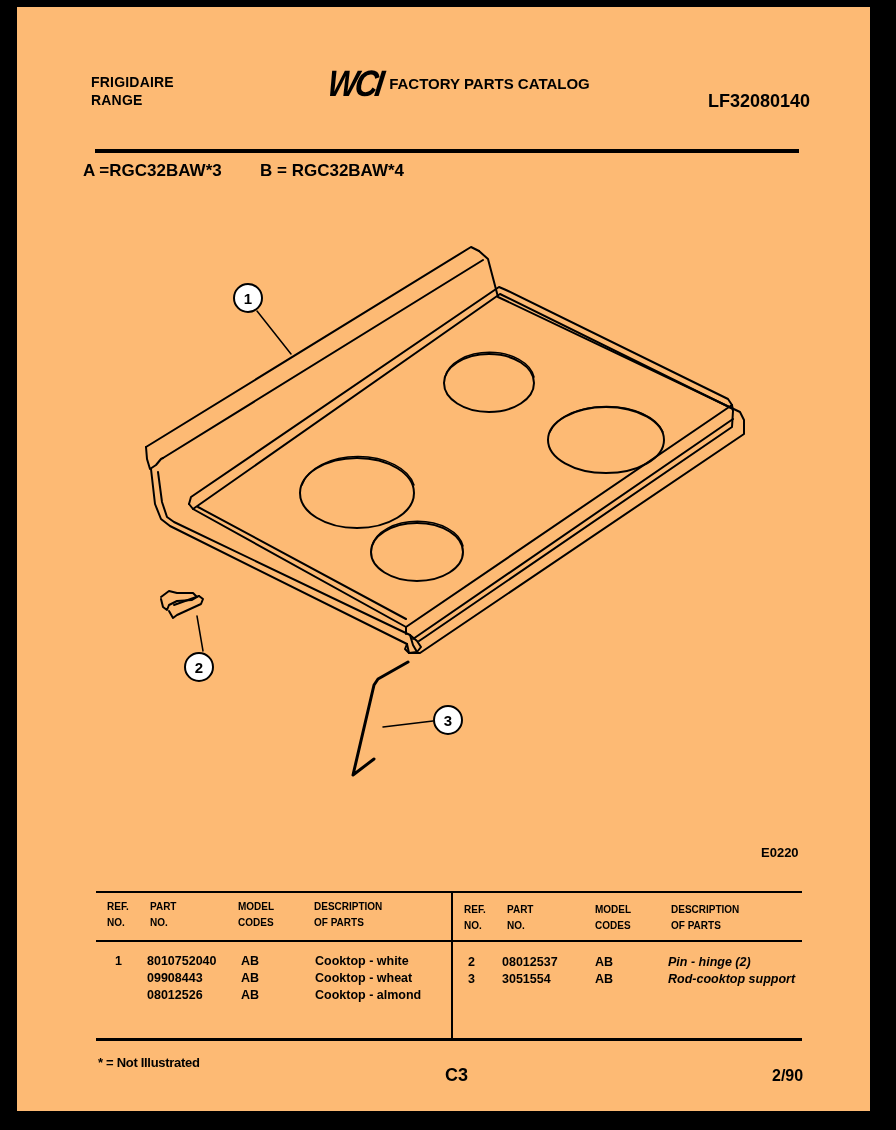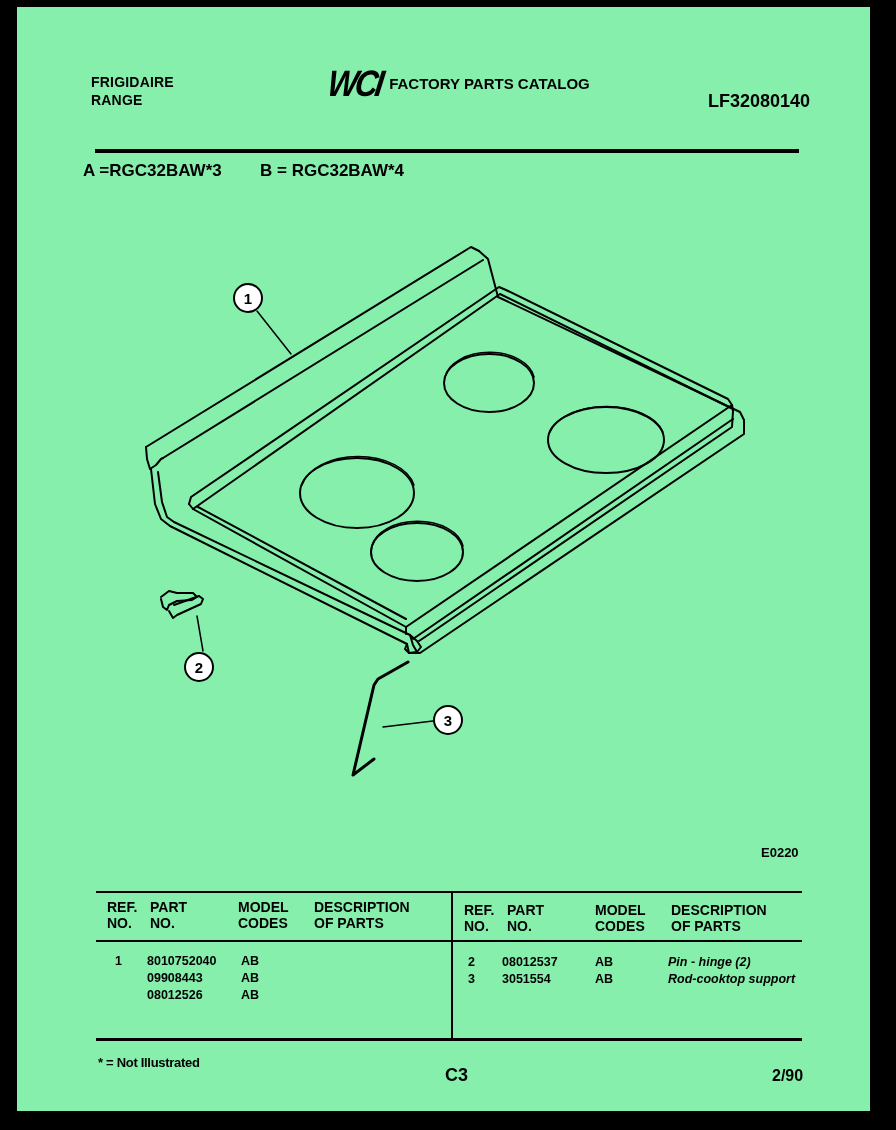--- a/index.html
+++ b/index.html
@@ -1,35 +1,35 @@
 <!DOCTYPE html>
 <html><head>
 <meta charset="utf-8">
 <style>
   html, body { margin:0; padding:0; }
   body { width:896px; height:1130px; background:#000; position:relative; overflow:hidden;
          font-family:"Liberation Sans", sans-serif; color:#000; }
-  .page { position:absolute; left:17px; top:7px; width:853px; height:1104px; background:#86efac; }
+  .page { position:absolute; left:17px; top:7px; width:853px; height:1104px; background:#fdba74; }
   .abs { position:absolute; }
   .hdr { font-weight:bold; font-size:14px; letter-spacing:0.2px; line-height:18px; }
   .brand { left:74px; top:66px; }
   .logo-wrap { left:311px; top:60px; display:flex; align-items:center; }
   .logo { font-family:"Liberation Sans", sans-serif; font-weight:900; font-style:italic; font-size:32px;
           letter-spacing:-3px; transform:skewX(-8deg) scaleY(1.15); line-height:32px; margin-right:8px; }
   .catalog { font-weight:bold; font-size:15px; }
   .docnum { left:691px; top:84px; font-weight:bold; font-size:18px; }
   .rule-top { left:78px; top:142px; width:704px; height:4px; background:#000; }
   .models { top:154px; font-weight:bold; font-size:17px; }
   .diagram { left:0; top:0; width:853px; height:880px; }
   .ecode { left:744px; top:838px; font-weight:bold; font-size:13px; }
   .rule-t1 { left:79px; top:884px; width:706px; height:2px; background:#000; }
   .rule-t2 { left:79px; top:933px; width:706px; height:2px; background:#000; }
   .rule-t3 { left:79px; top:1031px; width:706px; height:3px; background:#000; }
   .vdiv { left:434px; top:885px; width:2px; height:147px; background:#000; }
-  .th { font-weight:bold; font-size:14px; line-height:16px; }
+  .th { font-weight:bold; font-size:10px; line-height:16px; }
   .td { font-weight:bold; font-size:12.5px; line-height:17px; }
   .foot { font-weight:bold; }
 </style>
 </head>
 <body>
 
 <div class="page">
 
   <div class="abs hdr brand">
     <div>FRIGIDAIRE</div>
@@ -155,20 +155,25 @@
   <div class="abs td" style="left:130px; top:946px;">
     <div>8010752040</div>
     <div>09908443</div>
     <div>08012526</div>
   </div>
   <div class="abs td" style="left:224px; top:946px;">
     <div>AB</div>
     <div>AB</div>
     <div>AB</div>
   </div>
+  <div class="abs td" style="left:298px; top:946px;">
+    <div>Cooktop - white</div>
+    <div>Cooktop - wheat</div>
+    <div>Cooktop - almond</div>
+  </div>
 
   <div class="abs td" style="left:451px; top:947px;">
     <div>2</div>
     <div>3</div>
   </div>
   <div class="abs td" style="left:485px; top:947px;">
     <div>08012537</div>
     <div>3051554</div>
   </div>
   <div class="abs td" style="left:578px; top:947px;">

